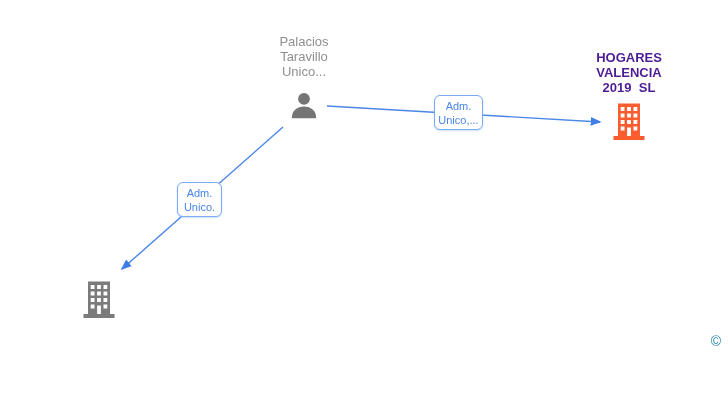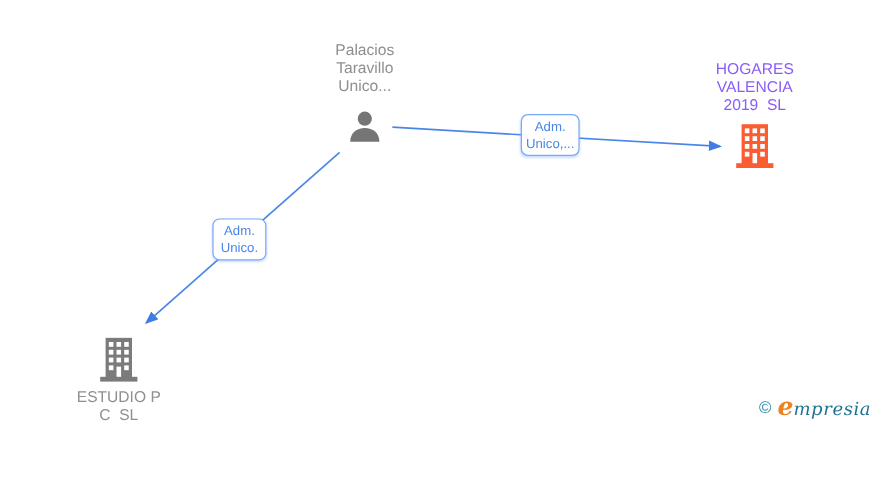--- a/index.html
+++ b/index.html
@@ -9,21 +9,21 @@
     font-family: "Liberation Sans", sans-serif;
     overflow: hidden;
   }
   .canvas { position: relative; width: 728px; height: 352px; background: #ffffff; }
 
   .edges-layer { position: absolute; left: 0; top: 0; width: 728px; height: 400px; }
 
   .node { position: absolute; display: flex; flex-direction: column; align-items: center; cursor: pointer; }
   .node-label { text-align: center; font-size: 13px; line-height: 15px; color: #8f8f8f; }
   .node-label div { white-space: pre; }
-  .node-label.bold { font-weight: normal; color: #8b5cf6; }
+  .node-label.bold { font-weight: bold; color: #4c1d95; }
   .node-person { left: 244px; top: 34px; width: 120px; }
   .node-person .node-icon { margin-top: 12px; }
   .node-hogares { left: 569px; top: 50px; width: 120px; }
   .node-hogares .node-icon { margin-top: 8px; }
   .node-estudio { left: 39px; top: 281px; width: 120px; }
   .node-estudio .node-label { margin-top: 4px; }
 
   .edge-label {
     position: absolute;
     background: #ffffff;
@@ -144,35 +144,28 @@
         <rect x="15.1" y="10.5" width="3.8" height="4"></rect>
         <rect x="21.5" y="10.5" width="3.8" height="4"></rect>
         <rect x="8.7" y="17" width="3.8" height="4"></rect>
         <rect x="15.1" y="17" width="3.8" height="4"></rect>
         <rect x="21.5" y="17" width="3.8" height="4"></rect>
         <rect x="8.7" y="23.5" width="3.8" height="4"></rect>
         <rect x="21.5" y="23.5" width="3.8" height="4"></rect>
         <rect x="15.1" y="24.5" width="3.8" height="8.5"></rect>
       </g>
     </svg>
-    <div class="node-label">
-      <div>ESTUDIO P</div>
-      <div>C  SL</div>
-    </div>
   </div>
 
   <div class="edge-label edge-label-1">
     <div>Adm.</div>
     <div>Unico,...</div>
   </div>
   <div class="edge-label edge-label-2">
     <div>Adm.</div>
     <div>Unico.</div>
   </div>
 
   <div class="footer">
     <span class="copy">©</span>
-    <span class="brand">
-      <span class="brand-e">e</span><span class="brand-rest">mpresia</span>
-    </span>
   </div>
 
 </div>
 
 </body></html>

